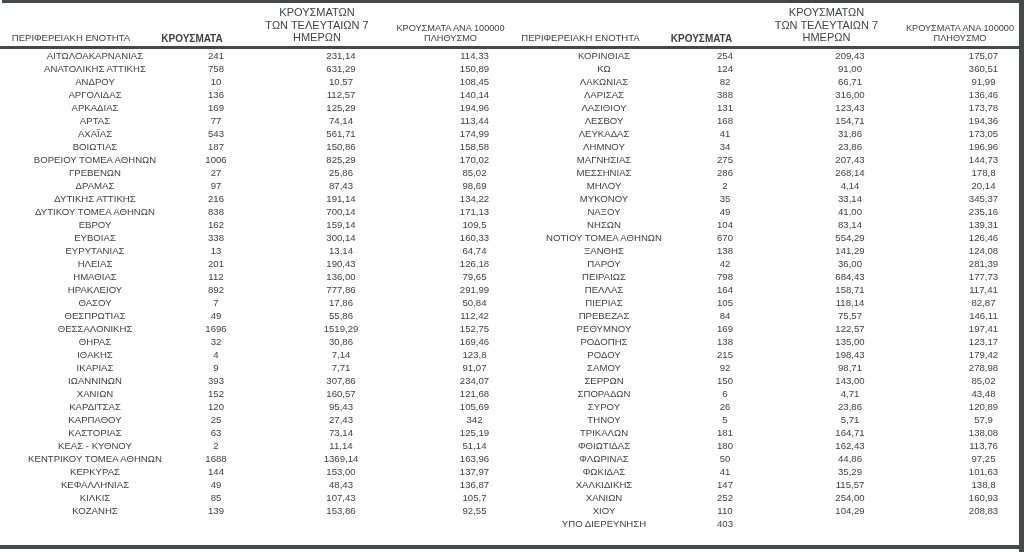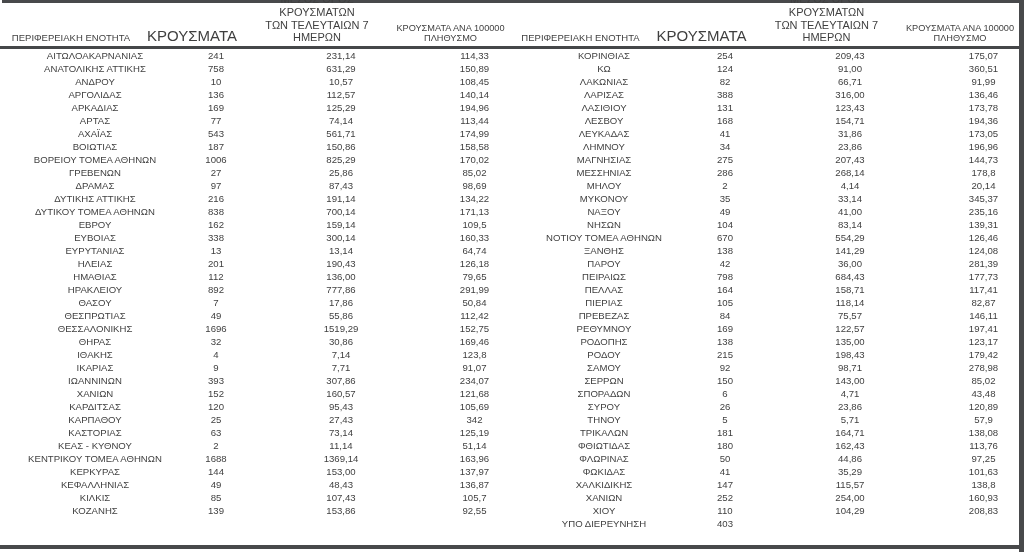--- a/index.html
+++ b/index.html
@@ -19,21 +19,21 @@
   .header-band { display:flex; border-bottom:3px solid #454749; height:46px; }
   .rows-band   { display:flex;padding-left:24px; }
 
   .half { width:509.5px; display:flex; flex-direction:row; }
   .thead { display:flex; height:100%; }
   .hcell {
     display:flex; flex-direction:column; justify-content:flex-end;
     text-align:center; padding-bottom:2px; line-height:1.15;
   }
   .h-name  { font-size:9.5px; }
-  .h-cases { font-size:15px; }
+  .h-cases { font-size:10px;font-weight:bold; }
   .h-avg   { font-size:11px;align-items:center; }
   .h-per   { font-size:9.2px;margin-top:23px; }
 
   .c-name  { width:142px; }
   .c-cases { width:100px; }
   .c-avg   { width:150px; }
   .c-per   { width:117px; }
 
   .tbody { display:flex; flex-direction:column; }
   .trow  { display:flex; height:13px; }

